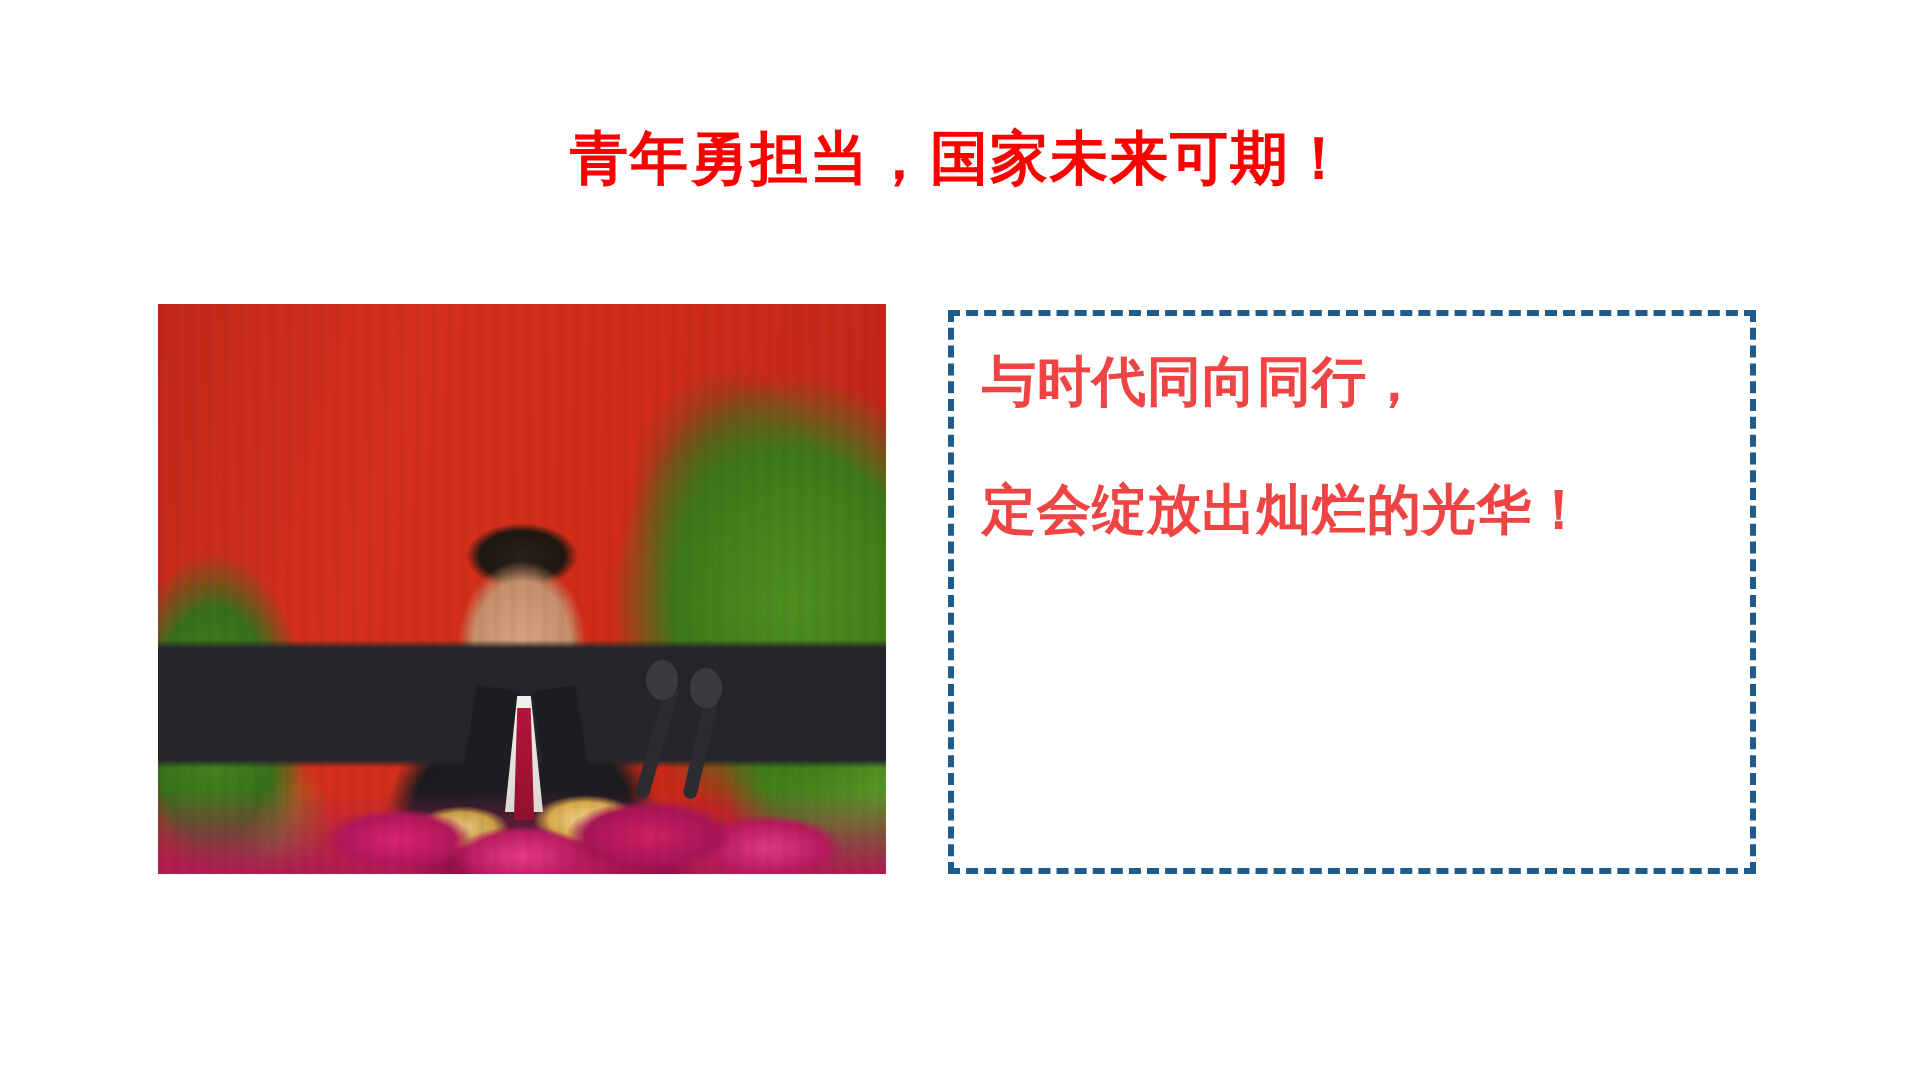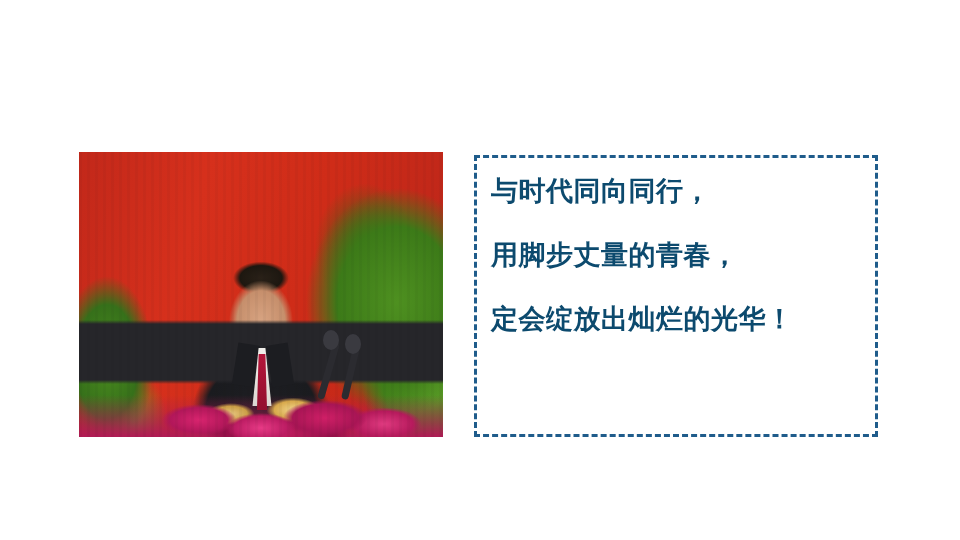--- a/index.html
+++ b/index.html
@@ -159,46 +159,46 @@
   #quote-lines {
     position: absolute;
     left: 14px;
     top: 20px;
     right: 10px;
   }
   .quote-line {
     font-family: "Liberation Serif", "DejaVu Serif", serif;
     font-size: 27px;
     font-weight: bold;
-    color: #0c4a6e;
+    color: #ef4444;
     line-height: 1;
     height: 64px;
     white-space: nowrap;
     letter-spacing: 0.5px;
   }
 </style>
 </head>
 <body>
 
 <div id="slide">
 
+  <div id="slide-title">青年勇担当，国家未来可期！</div>
 
   <div id="photo-frame">
     <div id="photo-art"></div>
     <div class="photo-detail" id="speaker-collar-l"></div>
     <div class="photo-detail" id="speaker-collar-r"></div>
     <div class="photo-detail" id="speaker-shirt"></div>
     <div class="photo-detail" id="speaker-tie"></div>
     <div class="photo-detail" id="mic-stem-a"></div>
     <div class="photo-detail" id="mic-head-a"></div>
     <div class="photo-detail" id="mic-stem-b"></div>
     <div class="photo-detail" id="mic-head-b"></div>
   </div>
 
   <div id="quote-box">
     <div id="quote-lines">
       <div class="quote-line">与时代同向同行，</div>
-      <div class="quote-line">用脚步丈量的青春，</div>
       <div class="quote-line">定会绽放出灿烂的光华！</div>
     </div>
   </div>
 
 </div>
 
 </body></html>

